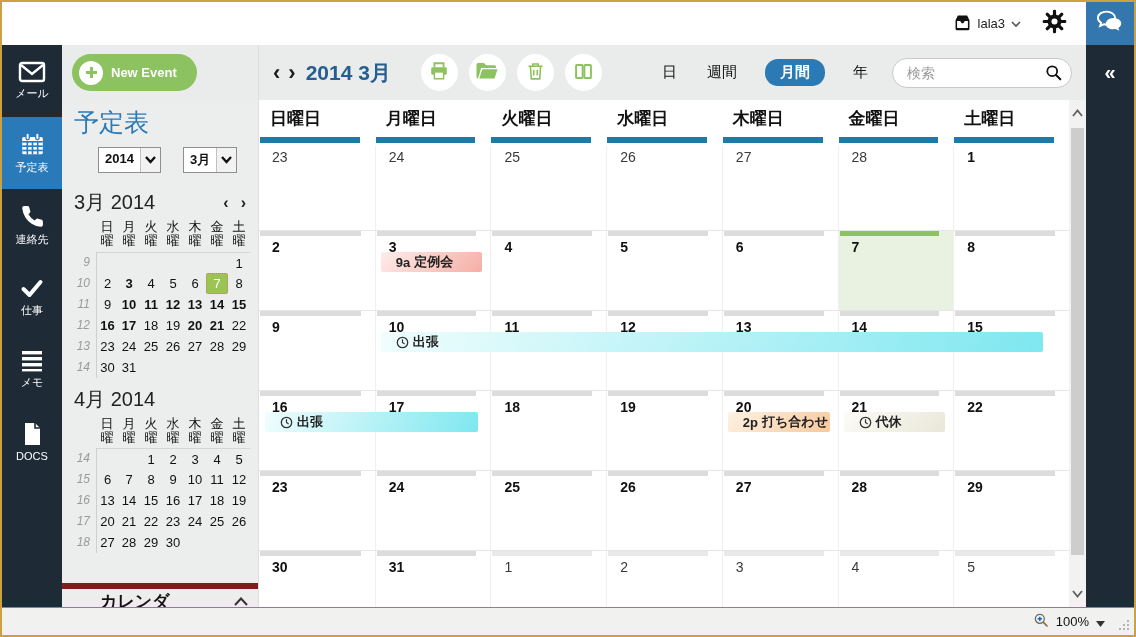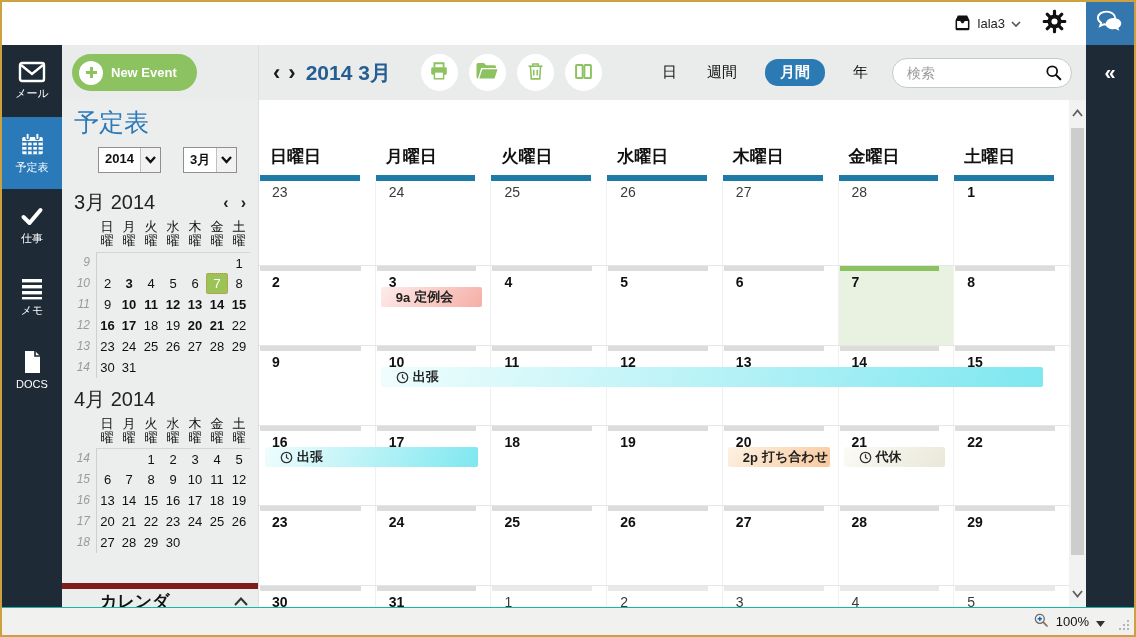--- a/index.html
+++ b/index.html
@@ -68,21 +68,21 @@
   .tab { cursor:pointer; padding:4px 2px; }
   .tab.active { background:#2b7ab3; color:#fff; font-weight:bold; border-radius:13px; padding:4px 15px; }
   .search-wrap { position:relative; margin-left:22px; margin-right:4px; }
   .search-wrap input { width:180px; height:30px; border:1px solid #c9c9c9; border-radius:15px; padding:0 32px 0 14px; font-size:14px; background:#fff; outline:none; font-family:"Liberation Sans",sans-serif; }
   .search-wrap input::placeholder { color:#9a9a9a; }
   .search-icon { position:absolute; right:10px; top:6px; }
 
   .cal-wrap { flex:1; display:flex; min-height:0; }
   .grid-area { flex:1; overflow:hidden; display:flex; flex-direction:column; }
   .dow-row { flex:0 0 46px; display:grid; grid-template-columns:repeat(7,1fr); }
-  .dow-cell { padding-top:1px;margin-top:44px; }
+  .dow-cell { padding-top:7px; }
   .dow-name { font-size:17px; font-weight:bold; color:#111; padding-left:11px; }
   .dow-bar { height:6px; background:#1e7ba5; margin:7px 15px 0 1px; }
   .week-row { position:relative; display:grid; grid-template-columns:repeat(7,1fr); height:80px; border-top:1px solid #e6e6e6; }
   .week-row.first { height:84px; border-top:none; }
   .day-cell { border-left:1px solid #f0f0f0; overflow:hidden; }
   .day-cell:first-child { border-left:none; }
   .tbar { height:5px; background:#dcdcdc; margin:0 14px 0 1px; }
   .day-cell.other .tbar { background:#e9e9e9; }
   .day-cell.today { background:#e9f2e0; }
   .day-cell.today .tbar { background:#8cc260; }
@@ -177,20 +177,28 @@
                 <line x1="2.5" y1="10" x2="21.5" y2="10"></line>
                 <line x1="2.5" y1="14" x2="21.5" y2="14"></line>
                 <line x1="2.5" y1="18" x2="21.5" y2="18"></line>
                 <line x1="7.2" y1="10" x2="7.2" y2="21.5"></line>
                 <line x1="12" y1="10" x2="12" y2="21.5"></line>
                 <line x1="16.8" y1="10" x2="16.8" y2="21.5"></line>
               </g>
             </svg>
           </span>
           <span class="side-label">予定表</span>
+        </div>
+        <div class="side-item">
+          <span class="side-icon">
+            <svg width="25" height="25" viewBox="0 0 24 24">
+              <path fill="#fff" d="M22 16.92v3a2 2 0 0 1-2.18 2 19.79 19.79 0 0 1-8.63-3.07 19.5 19.5 0 0 1-6-6A19.79 19.79 0 0 1 2.12 4.18 2 2 0 0 1 4.11 2h3a2 2 0 0 1 2 1.72c.13.96.36 1.9.7 2.81a2 2 0 0 1-.45 2.11L8.09 9.91a16 16 0 0 0 6 6l1.27-1.27a2 2 0 0 1 2.11-.45c.91.34 1.85.57 2.81.7A2 2 0 0 1 22 16.92z"></path>
+            </svg>
+          </span>
+          <span class="side-label">連絡先</span>
         </div>
         <div class="side-item">
           <span class="side-icon">
             <svg width="26" height="24" viewBox="0 0 24 24">
               <polyline points="3.5,13 9.5,19 20.5,6" fill="none" stroke="#fff" stroke-width="4" stroke-linecap="round" stroke-linejoin="round"></polyline>
             </svg>
           </span>
           <span class="side-label">仕事</span>
         </div>
         <div class="side-item">

